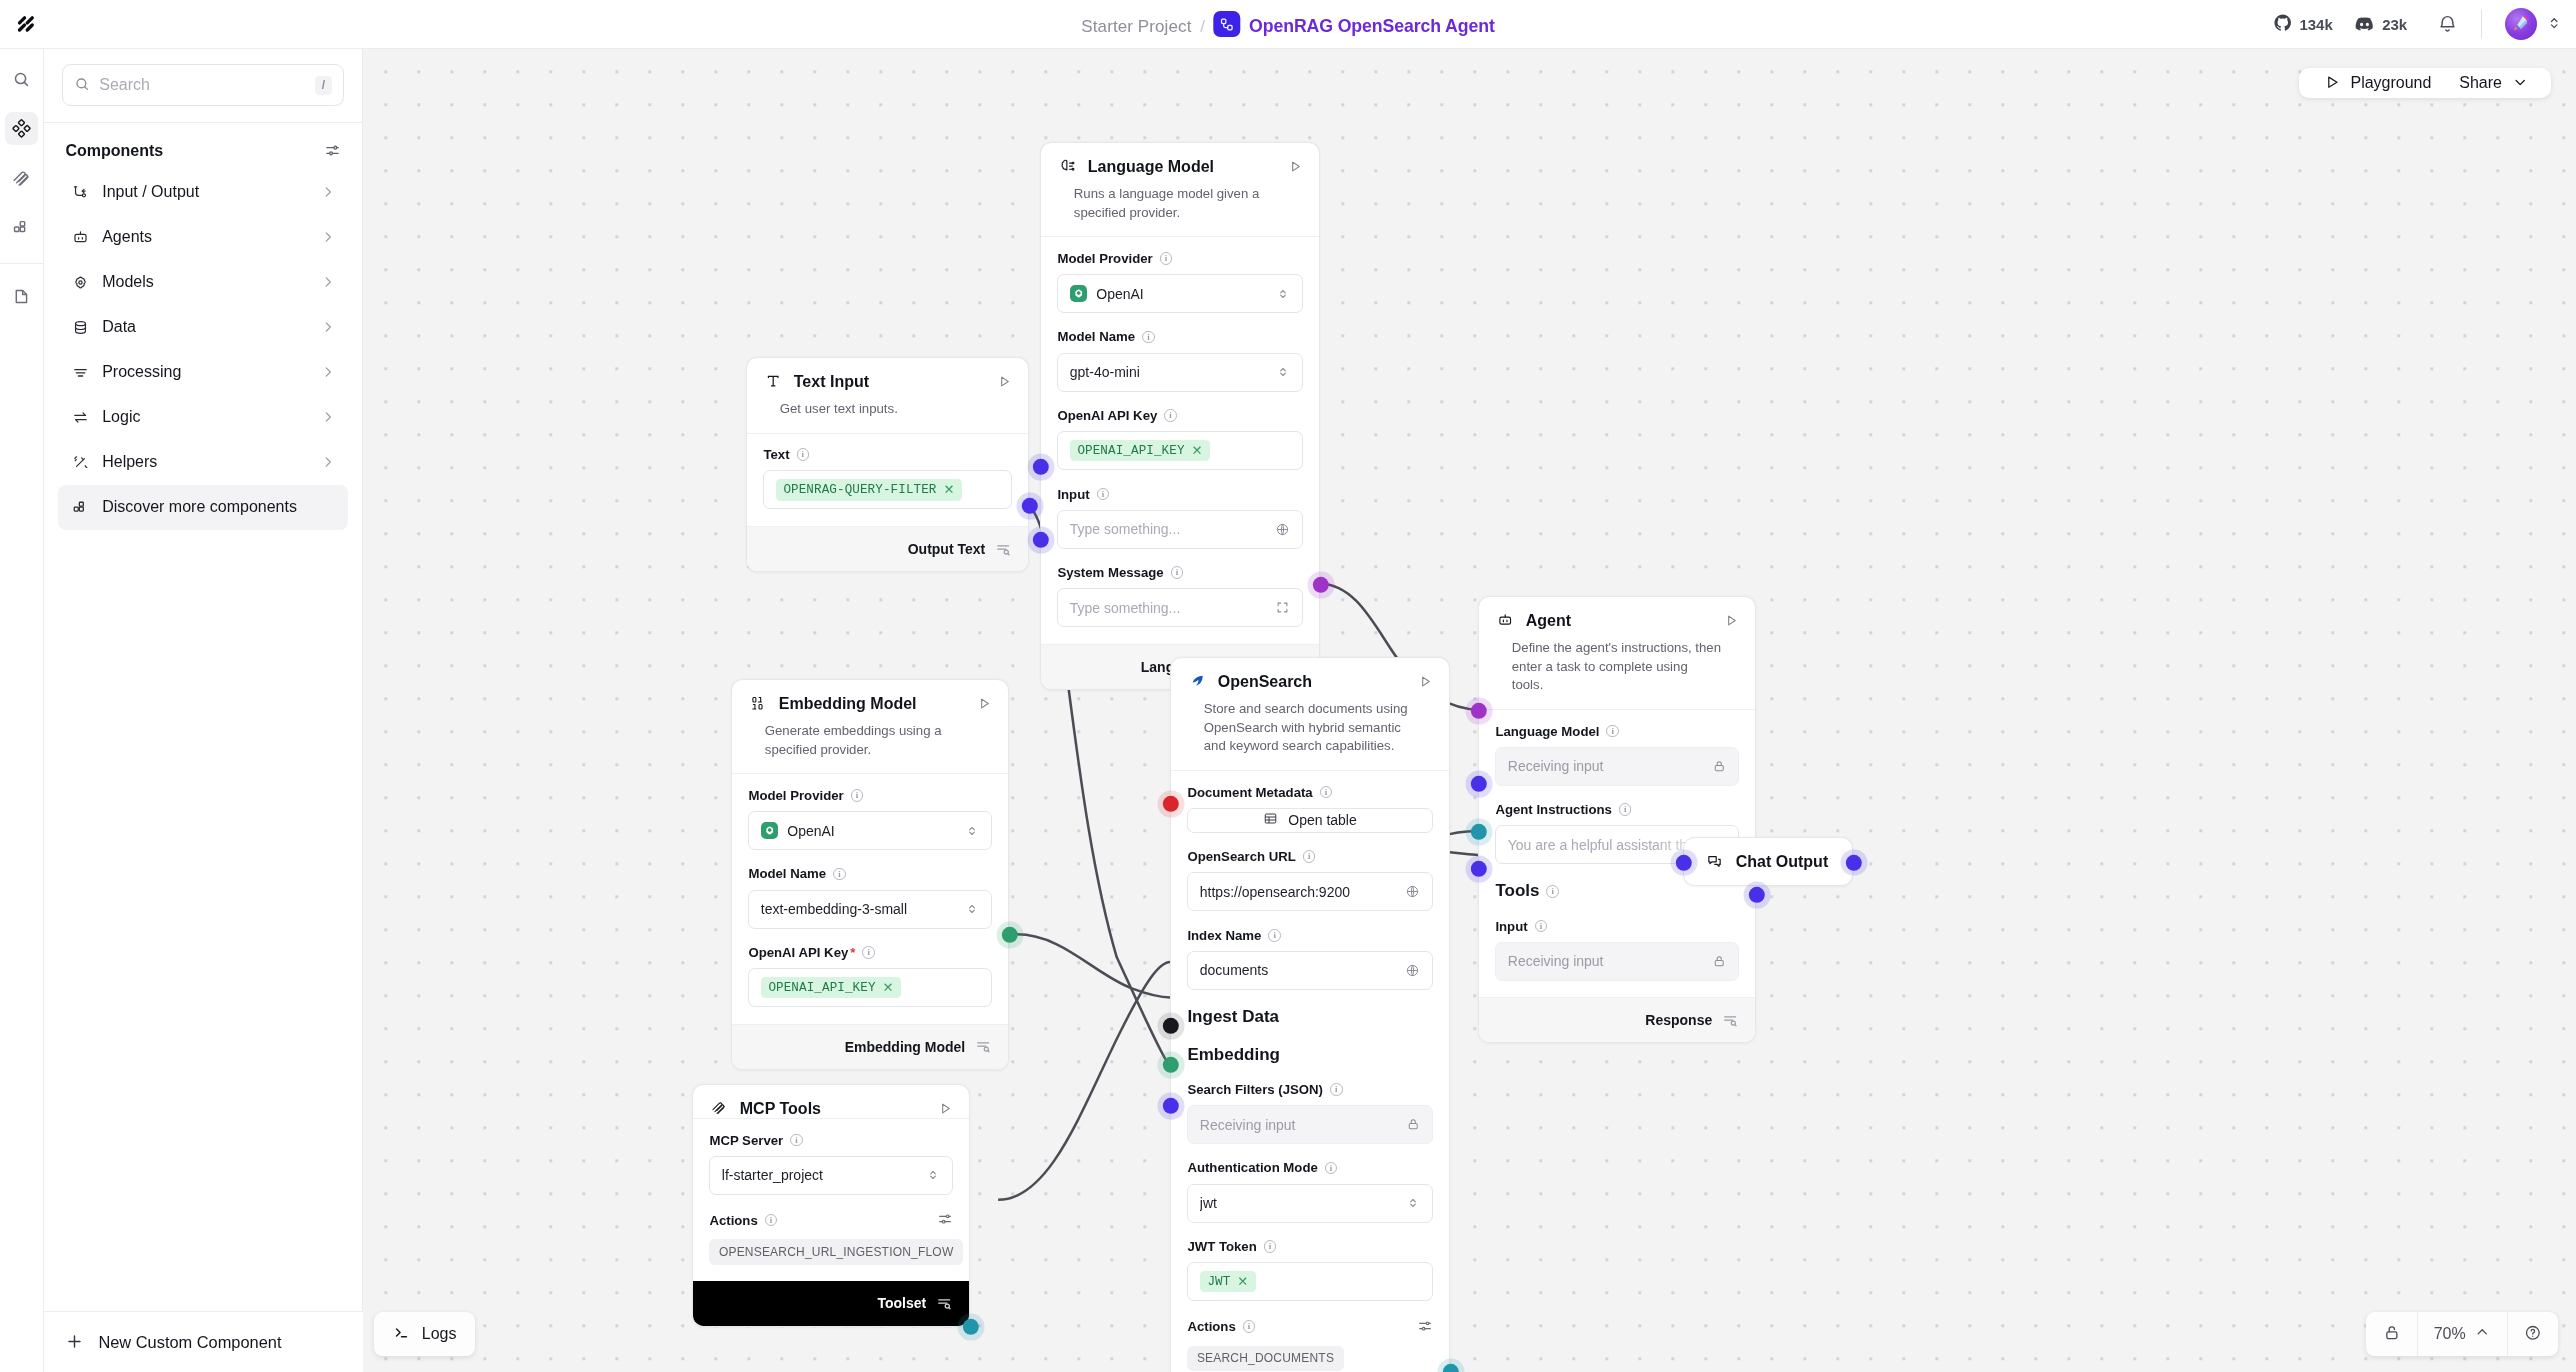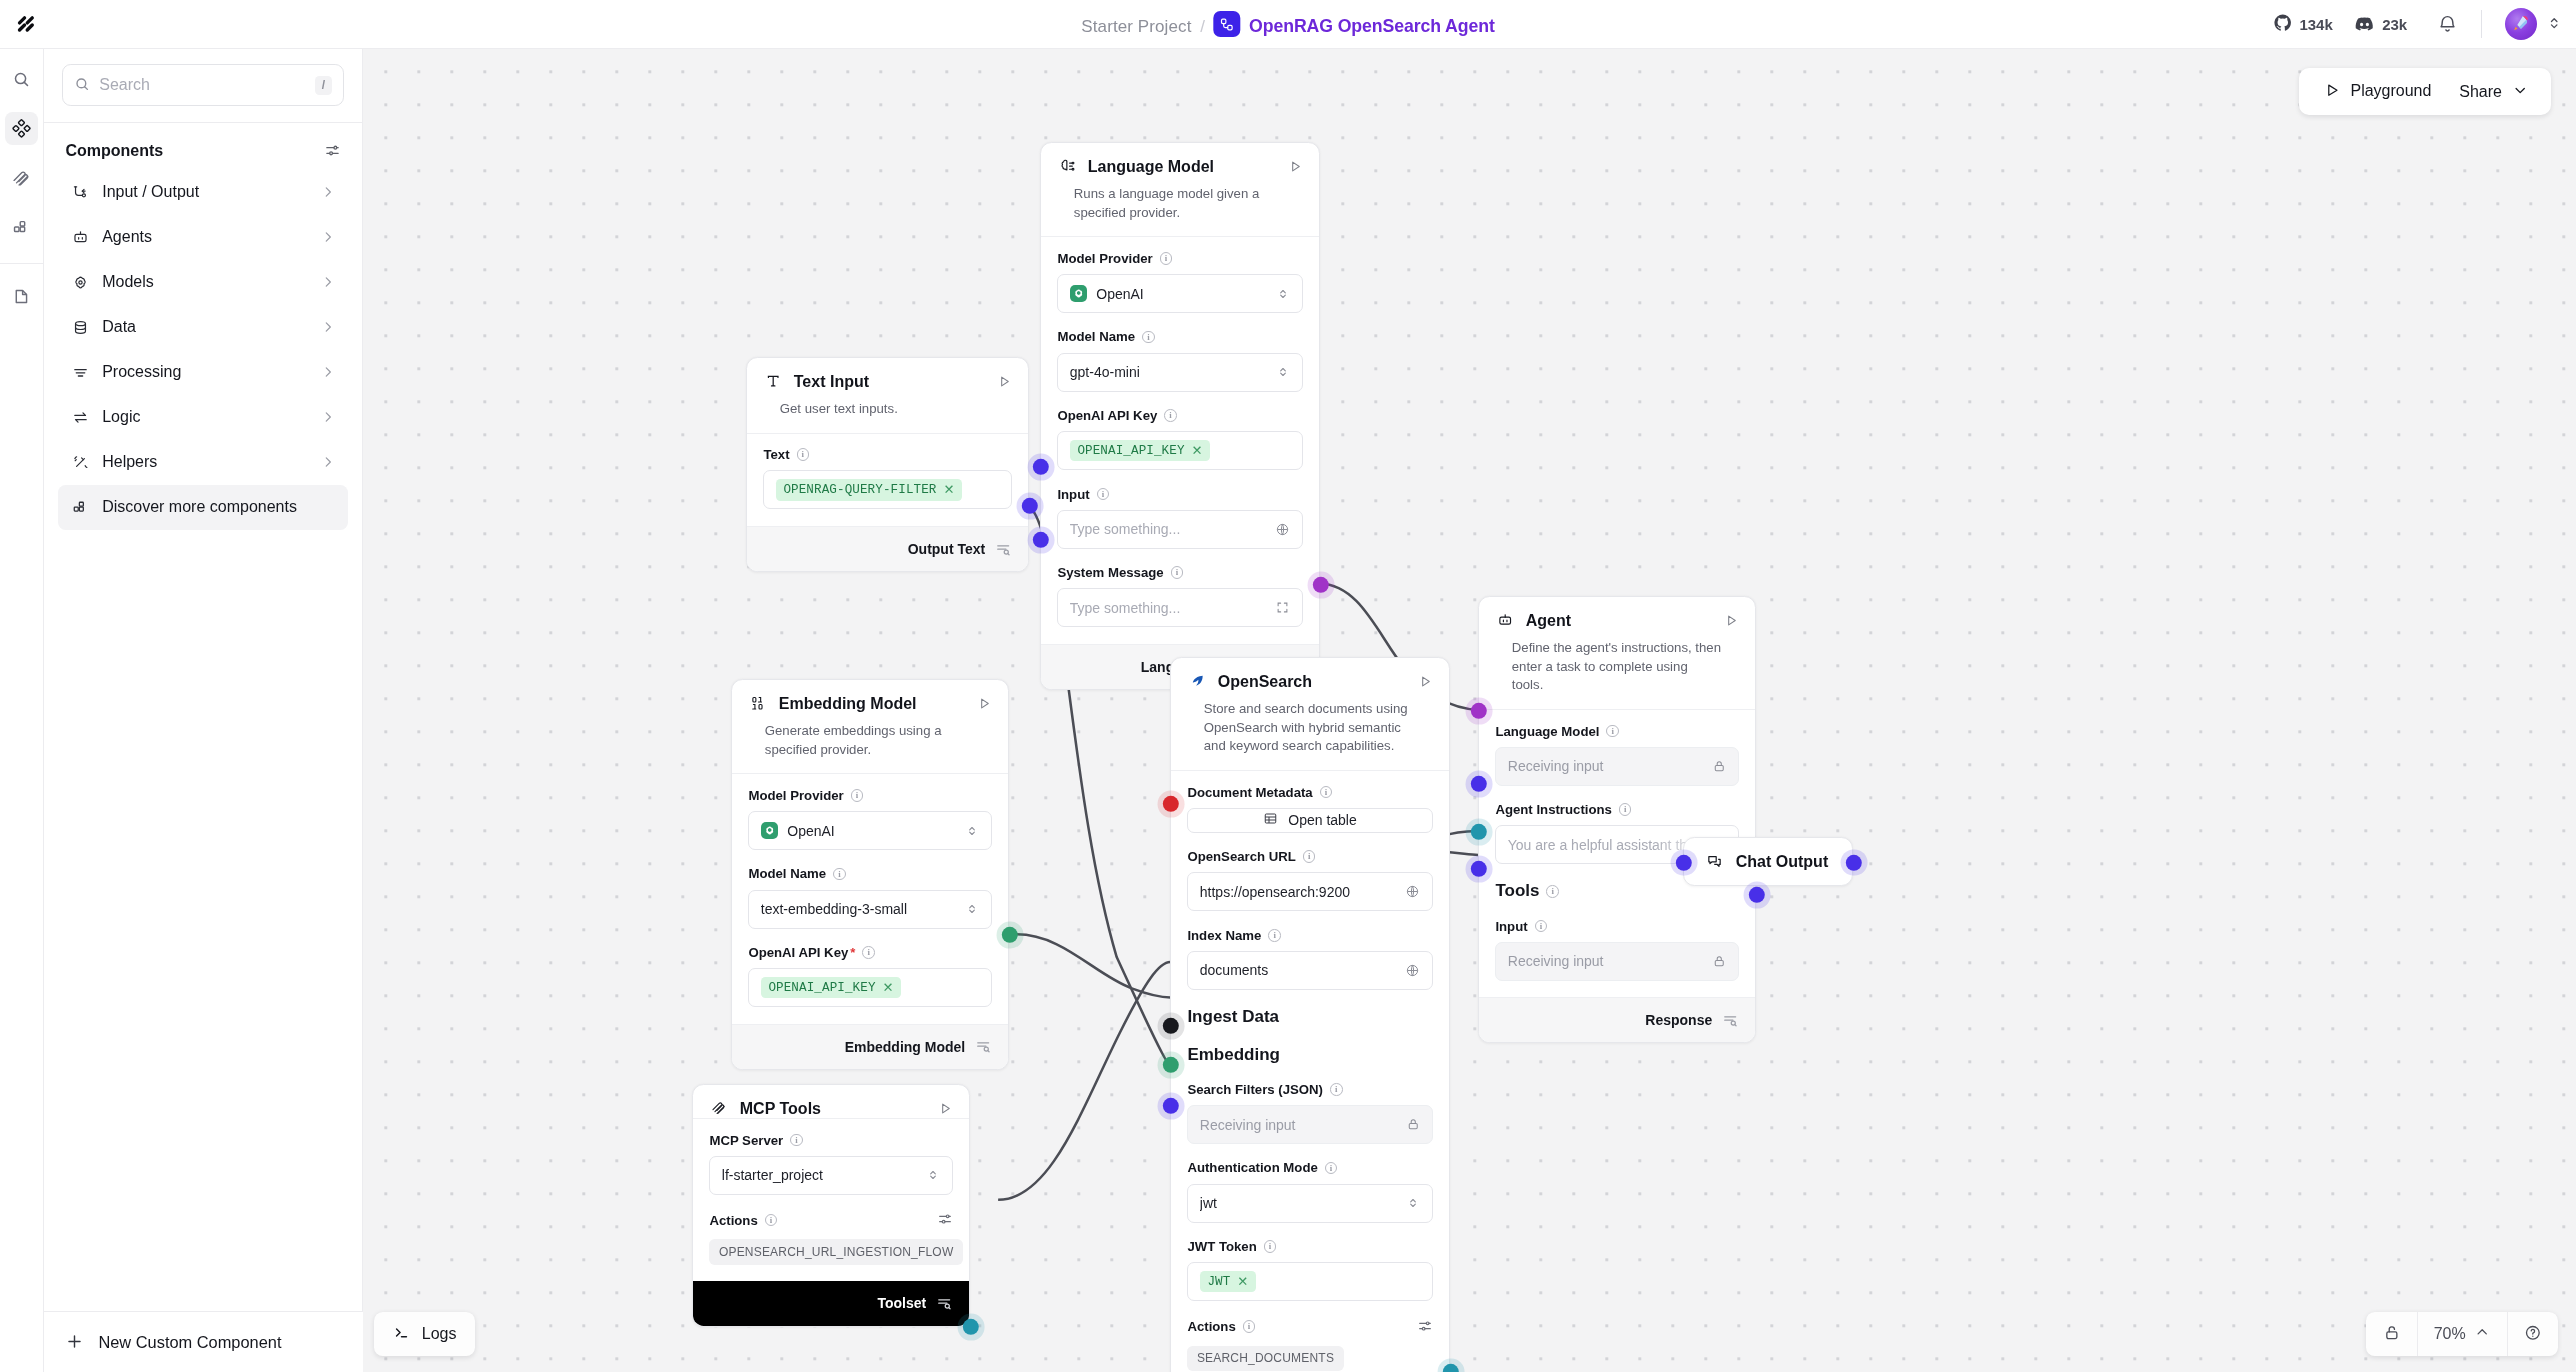--- a/index.html
+++ b/index.html
@@ -106,21 +106,21 @@
     width: 2213px; height: 1323px;
     background-color: #f3f3f4;
     background-image: radial-gradient(#d2d3d7 1.4px, transparent 1.5px);
     background-size: 33px 33px; background-position: 6.3px 6.3px;
     overflow: hidden;
   }
   .edge-layer { position:absolute; top:0; left:0; width:2213px; height:1323px; pointer-events:none; }
 
   
   .pg-share {
-    position: absolute; right: 25px; top: 19px; height: 47px;
+    position: absolute; right: 25px; top: 19px; height: 30px;
     background: #fff; border-radius: 10px; box-shadow: 0 1.3px 5.7px rgba(16,18,25,.10);
     display: flex; align-items: center; padding: 0 16.4px; gap: 0;
   }
   .pg-btn { display: flex; align-items: center; gap: 10px; padding: 0 8.8px; }
   .pg-label { font-size: 16px; color: #15171e; }
   .share-btn { display: flex; align-items: flex-end; gap: 10px; padding: 0 6.3px 0 19px; }
 
   .logs-btn {
     position: absolute; left: 11.4px; bottom: 16.4px; height: 44px;
     background: #fdfdfd; border-radius: 8.8px; box-shadow: 0 1.3px 5px rgba(16,18,25,.10);

